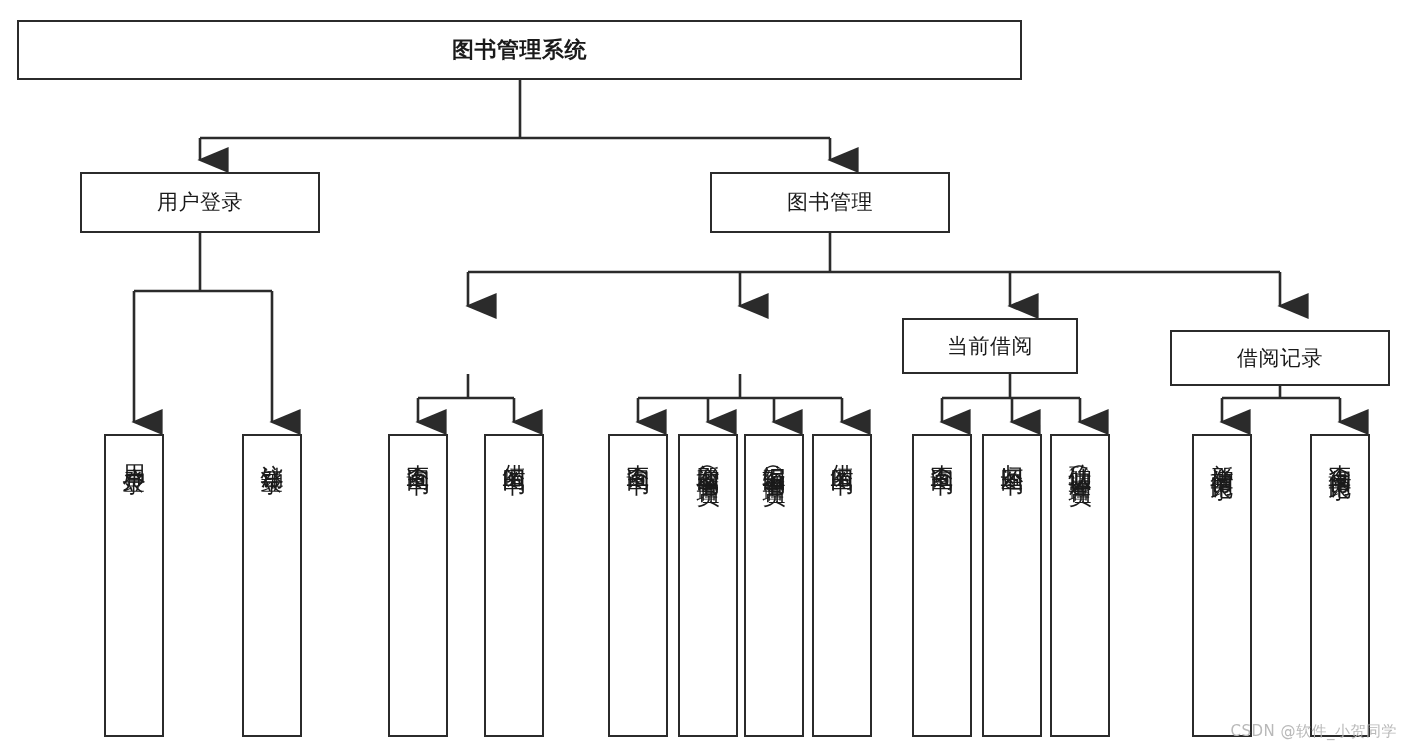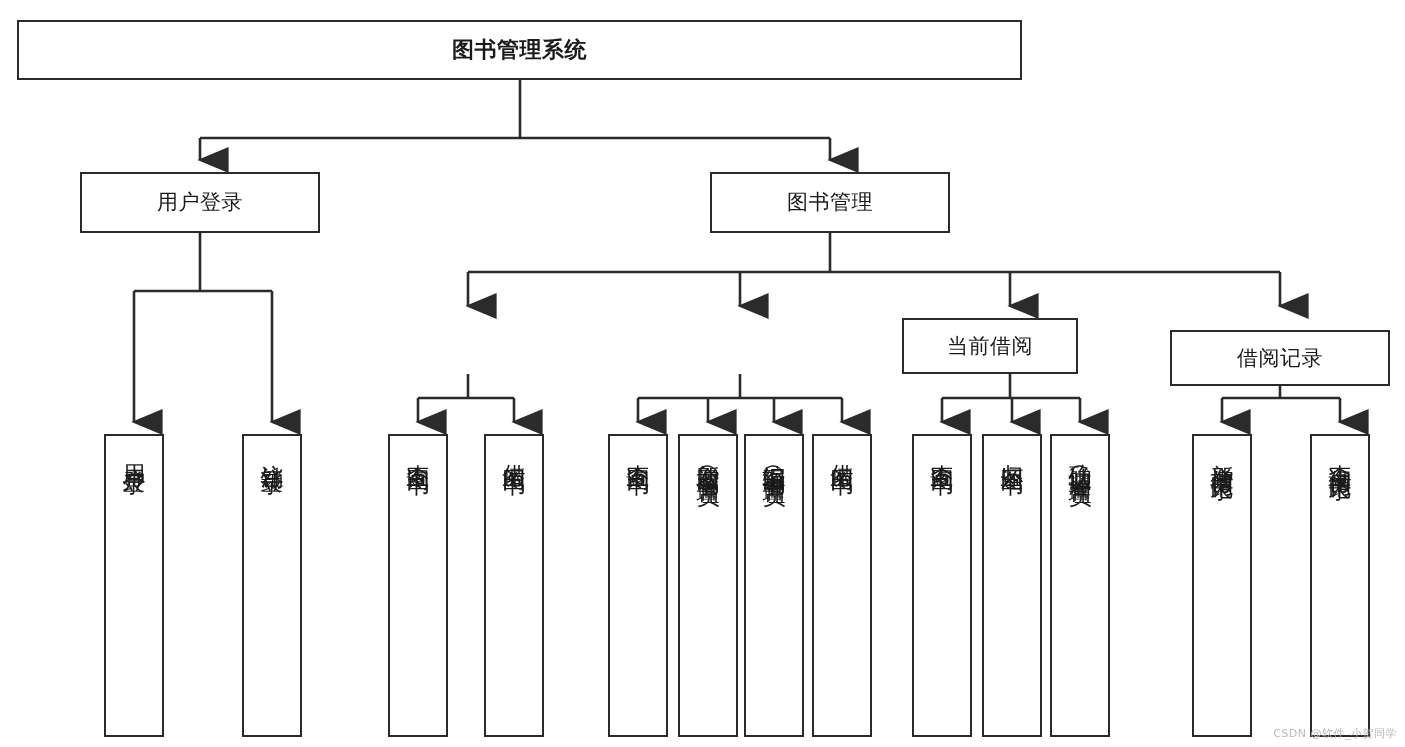--- a/index.html
+++ b/index.html
@@ -61,21 +61,21 @@
     text-orientation: upright;
     font-size: 23px;
     line-height: 1;
     letter-spacing: 3px;
     white-space: nowrap;
   }
   .watermark {
     position: absolute;
     right: 8px;
     bottom: 6px;
-    font-size: 11px;
+    font-size: 15px;
     color: #b9b9b9;
     z-index: 5;
     white-space: nowrap;
     letter-spacing: 0.5px;
   }
 </style>
 </head>
 <body>
 
 <div id="diagram">

